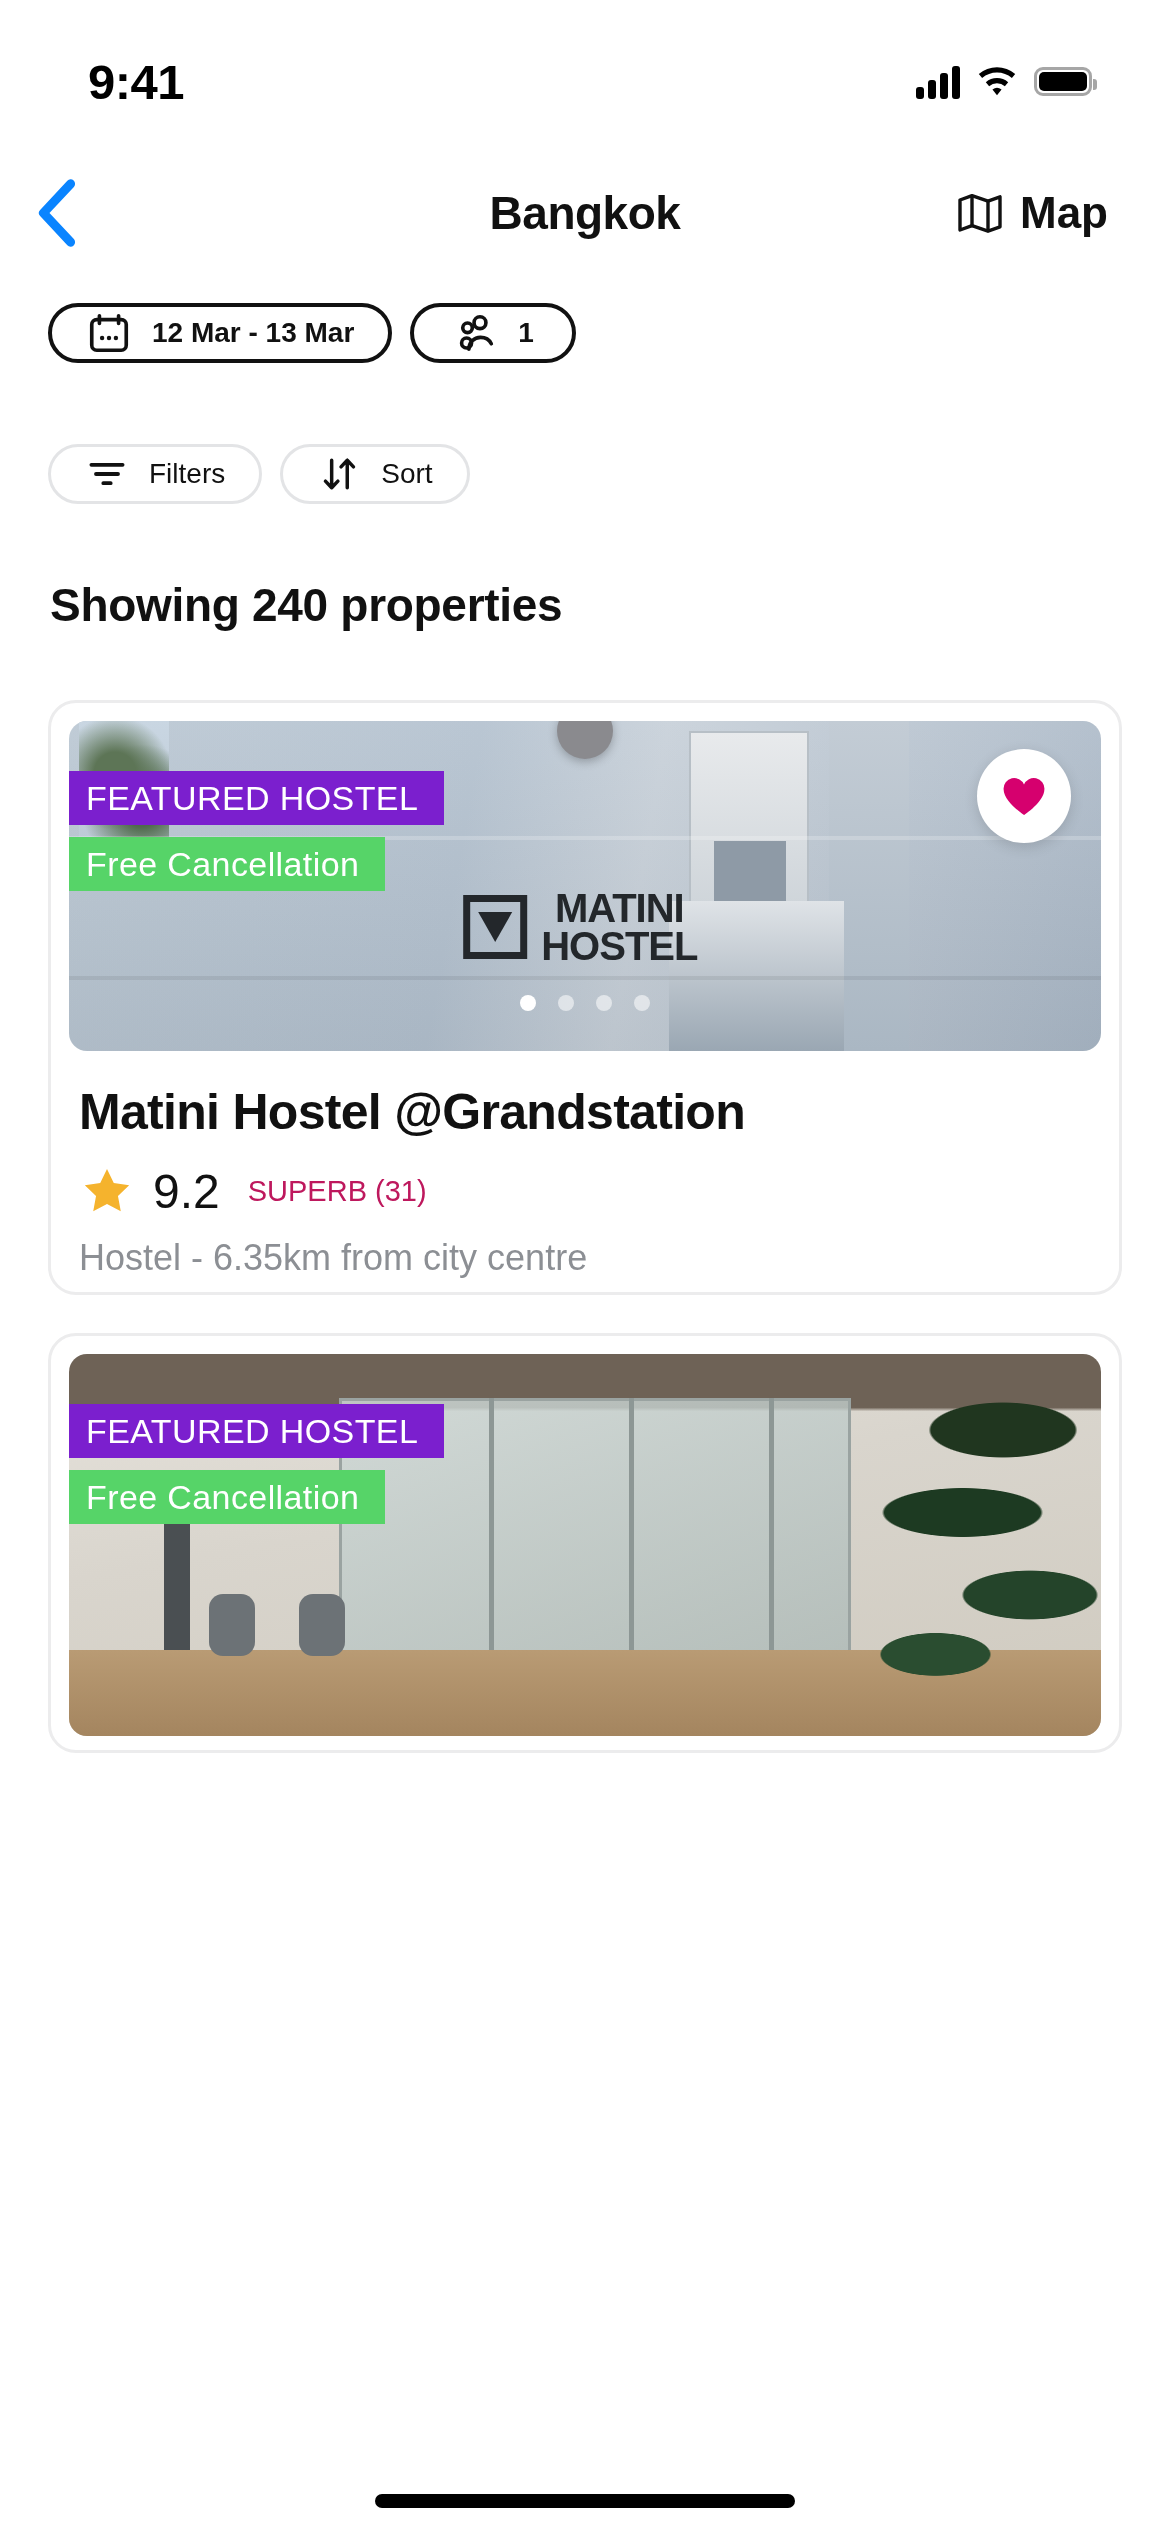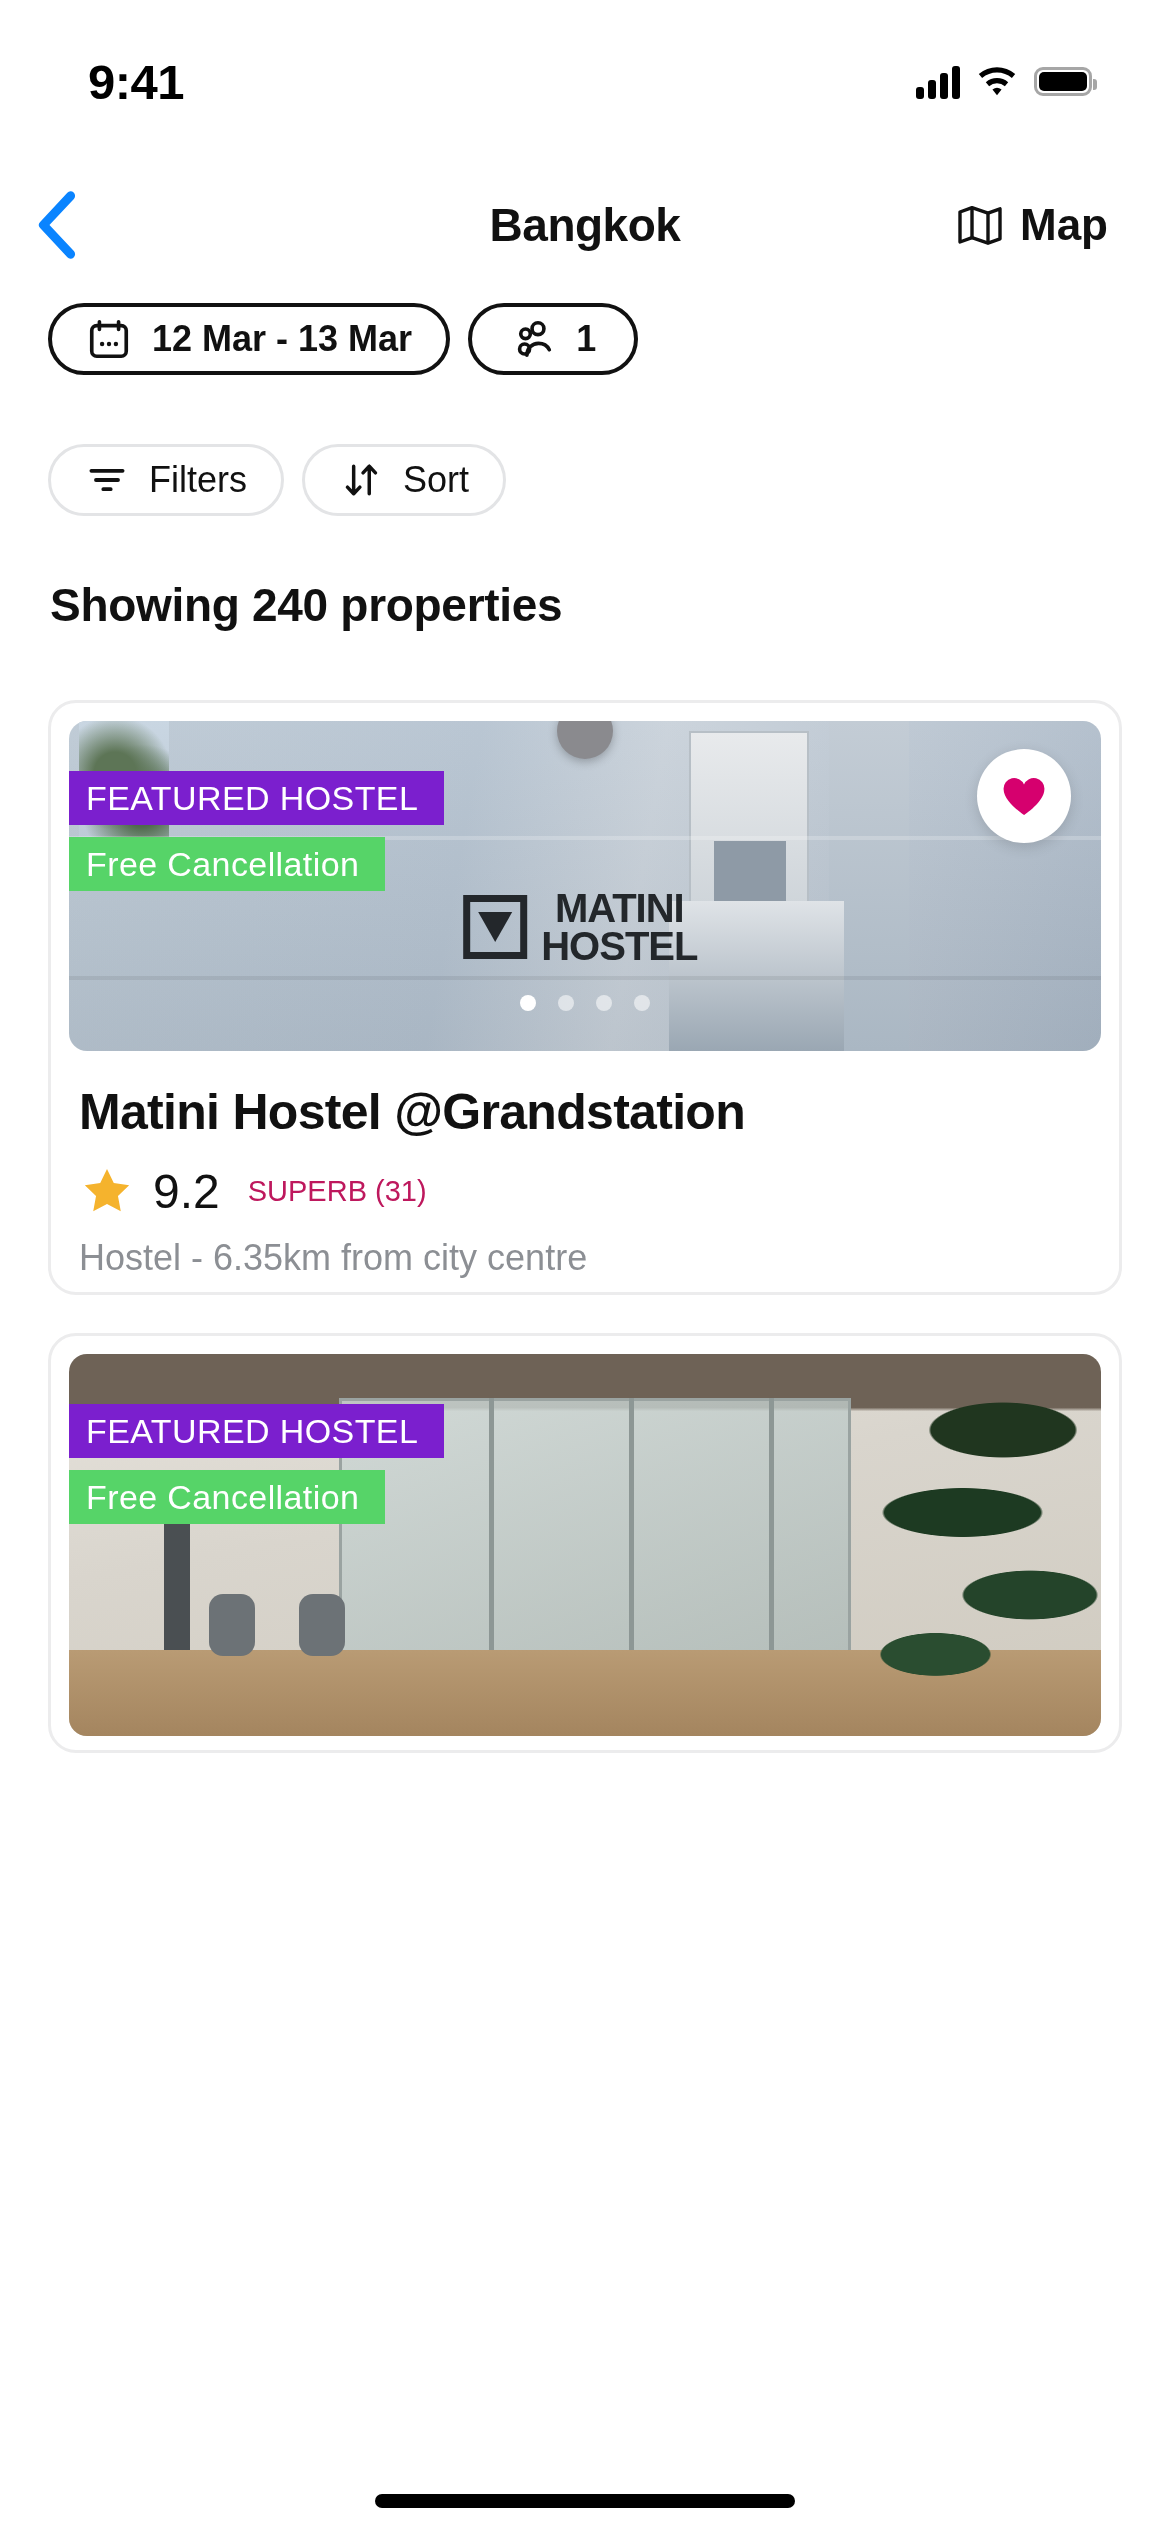--- a/index.html
+++ b/index.html
@@ -31,41 +31,41 @@
     border-radius: 9px; padding: 2px; position: relative;
   }
   .batt::after {
     content:""; position:absolute; right:-8px; top:9px; width:4px; height:11px;
     background: rgba(0,0,0,.35); border-radius: 0 3px 3px 0;
   }
   .batt span { display:block; width:100%; height:100%; background:#000; border-radius:5px; }
 
   
   .navbar {
-    position: absolute; top: 175px; left: 0; width: 1170px; height: 100px;
+    position: absolute; top: 163px; left: 0; width: 1170px; height: 100px;
     display: flex; align-items: center;
   }
   .back-btn { position: absolute; left: 22px; width: 70px; height: 70px;
     display: flex; align-items: center; justify-content: center; }
   .nav-title {
     position: absolute; left: 0; width: 1170px; text-align: center;
     font-size: 46px; font-weight: 700; color: #111; letter-spacing: -0.5px;
   }
   .map-btn {
     position: absolute; right: 62px; display: flex; align-items: center; gap: 16px;
   }
   .map-label { font-size: 44px; font-weight: 600; color: #111; }
 
   
   .pills-a { position: absolute; top: 303px; left: 48px; display: flex; gap: 18px; }
   .pills-b { position: absolute; top: 444px; left: 48px; display: flex; gap: 18px; }
   .pill {
     display: flex; align-items: center; gap: 20px;
-    height: 72px; padding: 0 34px; border-radius: 44px;
-    background: #fff; font-size: 36px; color: #111;
+    height: 60px; padding: 0 34px; border-radius: 44px;
+    background: #fff; font-size: 28px; color: #111;
   }
   .pill.dark { border: 4px solid #111; font-weight: 600; }
   .pill.light { border: 3px solid #e3e4e6; font-weight: 400; }
   .pill-label { white-space: nowrap; }
   .pill.guests { padding: 0 38px; }
 
   
   .results-heading {
     position: absolute; top: 578px; left: 50px;
     font-size: 46px; font-weight: 700; color: #111; letter-spacing: -0.3px;

